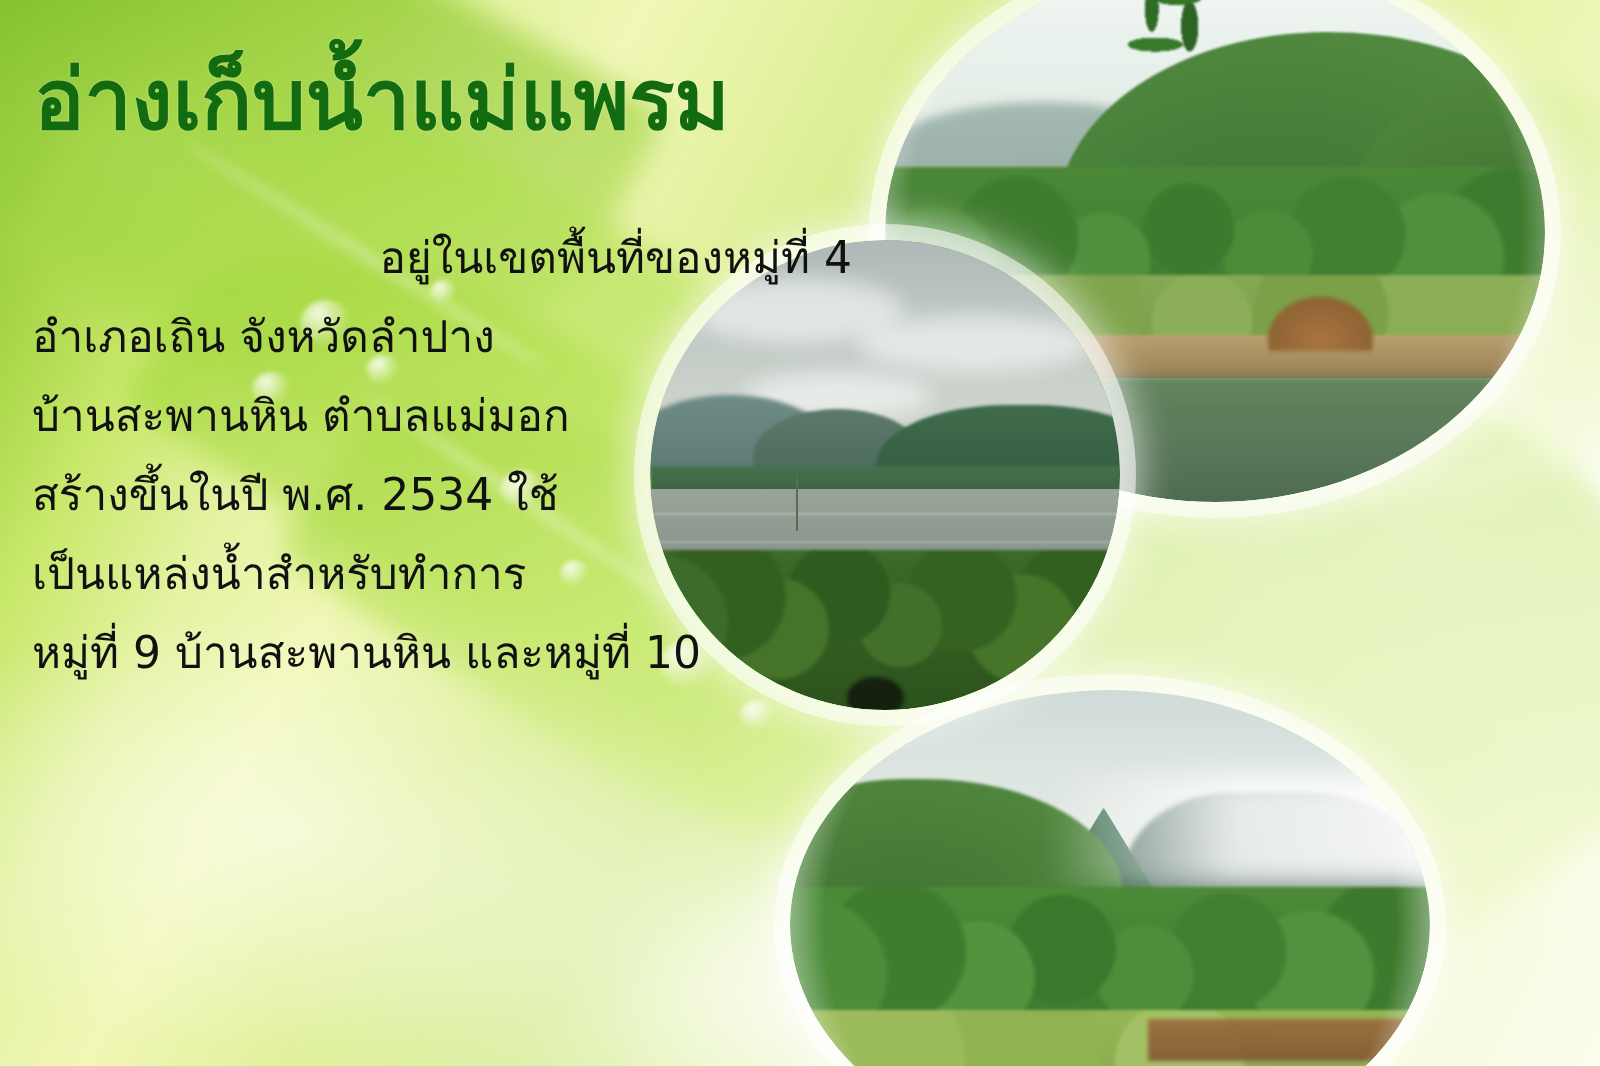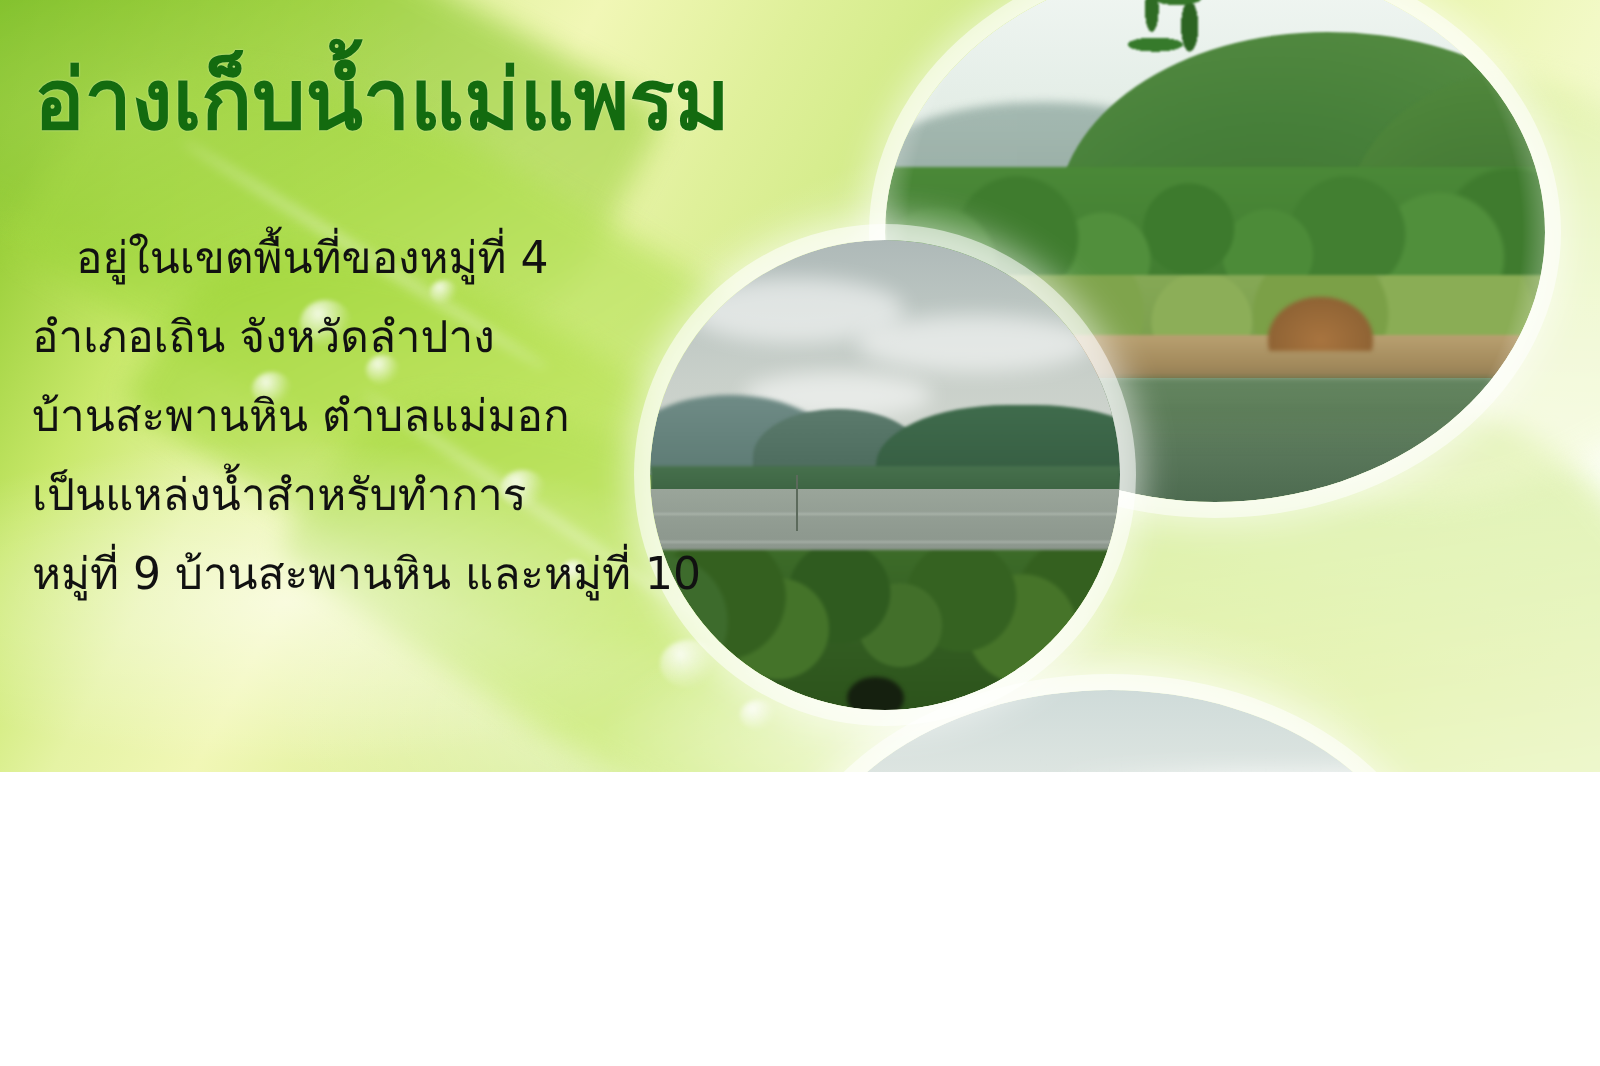--- a/index.html
+++ b/index.html
@@ -4,21 +4,21 @@
 <title>Mae Praem Reservoir Slide</title>
 <style>
   html,body{margin:0;padding:0;background:#ffffff;}
   body{
     font-family:"DejaVu Sans","Liberation Sans",sans-serif;
   }
 
   #slide{
     position:relative;
     width:1600px;
-    height:772px;
+    height:1066px;
     overflow:hidden;
     background:#d9ef9c;
   }
 
   
   .bg-layer{position:absolute;inset:0;}
 
   .bg-base{
     background:
       radial-gradient(ellipse 70% 55% at 88% 50%, rgba(255,255,255,.95) 0%, rgba(250,255,244,.65) 40%, rgba(255,255,255,0) 72%),
@@ -120,21 +120,21 @@
     position:absolute;
     left:32px; top:218px;
     width:820px;
     color:#111111;
     font-size:44px;
     line-height:79px;
     font-weight:400;
     font-family:"DejaVu Sans","Liberation Sans",sans-serif;
   }
   #body-text .ln{white-space:nowrap;}
-  #body-text .ln.first{padding-left:44px;}
+  #body-text .ln.first{padding-left:44px;text-align:right;}
 
   
   .photo{
     position:absolute;
     border-radius:50%;
     overflow:hidden;
     -webkit-mask-image:radial-gradient(circle at 50% 50%, #000 0%, #000 86%, rgba(0,0,0,.35) 95%, rgba(0,0,0,0) 100%);
             mask-image:radial-gradient(circle at 50% 50%, #000 0%, #000 86%, rgba(0,0,0,.35) 95%, rgba(0,0,0,0) 100%);
   }
   .photo-ring{
@@ -447,17 +447,18 @@
   </div>
   <div class="photo-ring" id="ring-2"></div>
   <div class="veil" style="left:650px;top:240px;width:470px;height:470px;"></div>
 
   <div id="title">อ่างเก็บน้ำแม่แพรม</div>
 
   <div id="body-text">
     <div class="ln first">อยู่ในเขตพื้นที่ของหมู่ที่ 4</div>
     <div class="ln">อำเภอเถิน จังหวัดลำปาง</div>
     <div class="ln">บ้านสะพานหิน ตำบลแม่มอก</div>
+    <div class="ln">สร้างขึ้นในปี พ.ศ. 2534 ใช้</div>
     <div class="ln">เป็นแหล่งน้ำสำหรับทำการ</div>
     <div class="ln">หมู่ที่ 9 บ้านสะพานหิน และหมู่ที่ 10</div>
   </div>
 
 </div>
 
 </body></html>

